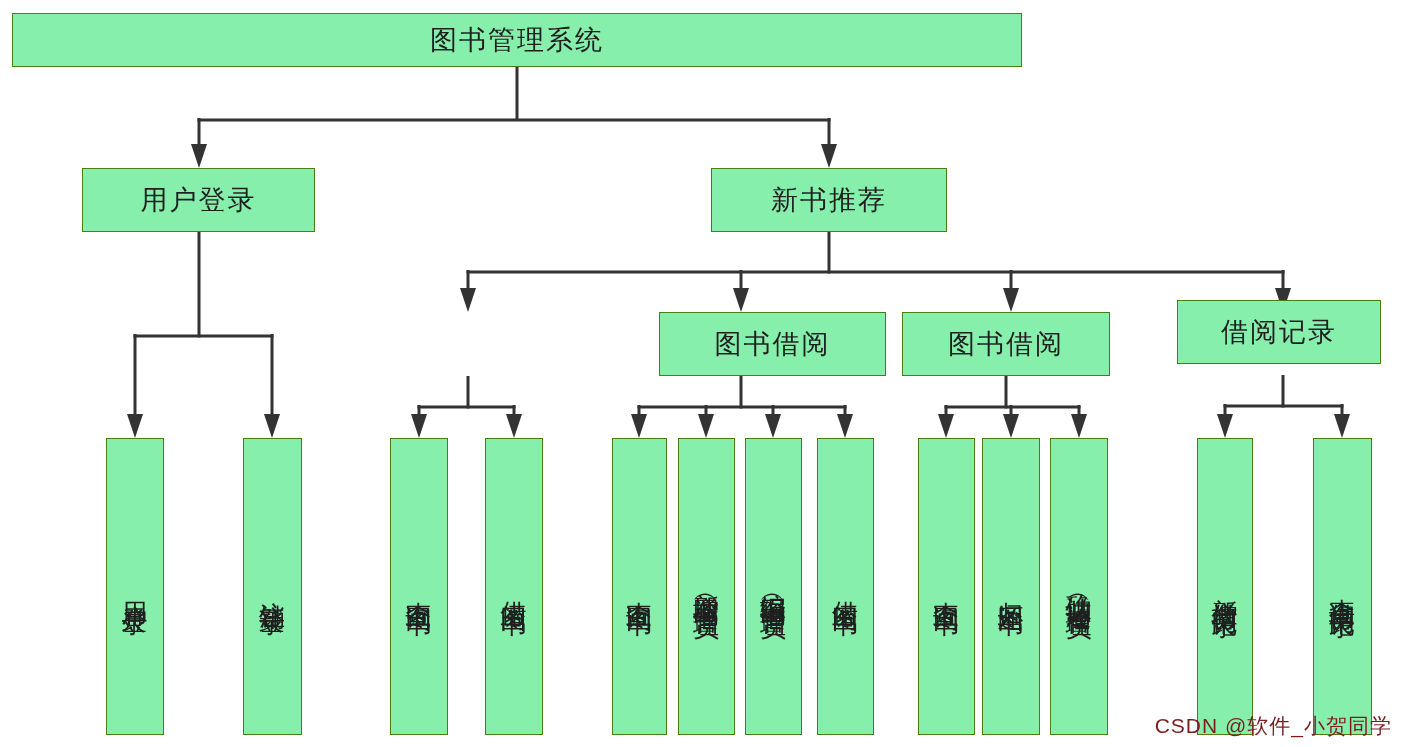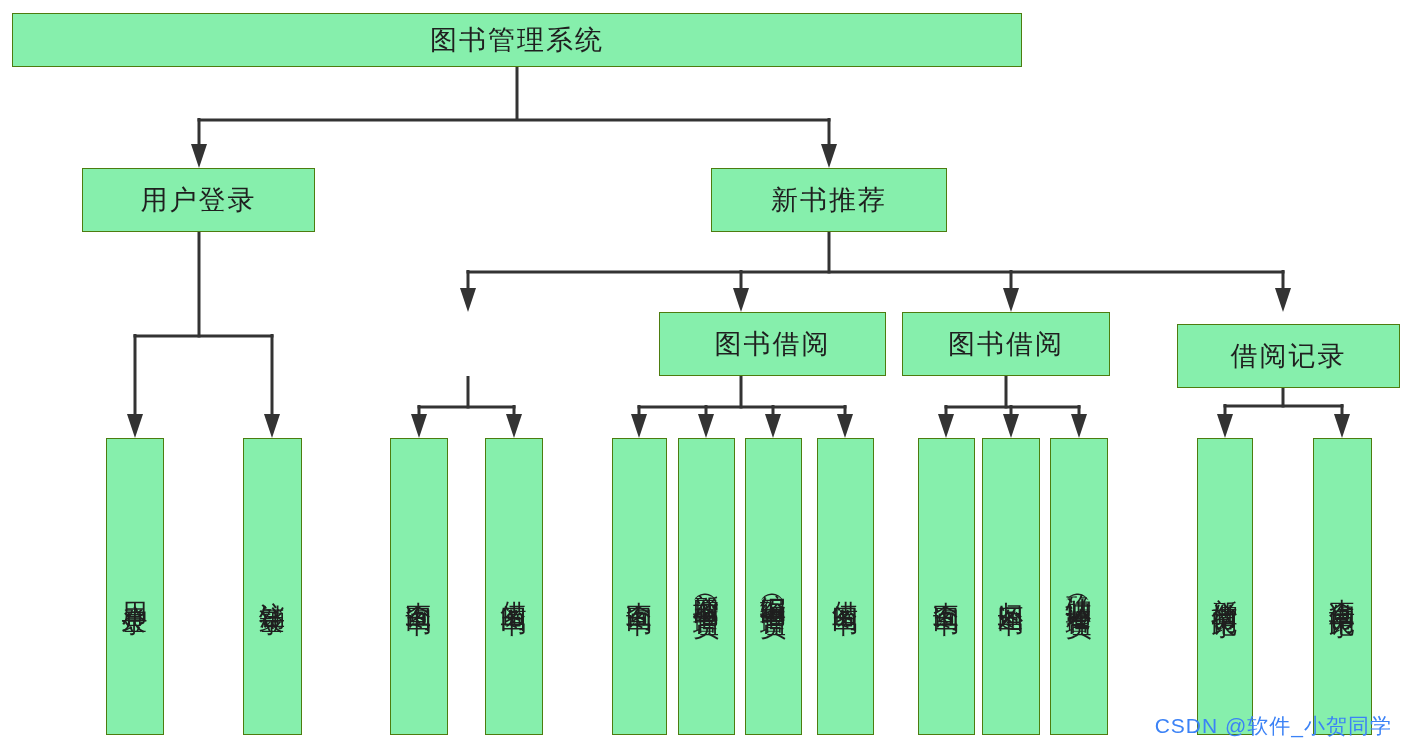--- a/index.html
+++ b/index.html
@@ -15,21 +15,21 @@
   .box{
     position:absolute;box-sizing:border-box;border:1px solid #4d7c0f;background:#86efac;
     display:flex;align-items:center;justify-content:center;text-align:left;
   }
   .box.h{font-size:27px;letter-spacing:2px;white-space:nowrap;}
   .box.v{
     writing-mode:vertical-rl;text-orientation:mixed;
     font-size:26px;letter-spacing:3px;line-height:1;
   }
   .watermark{
-    position:absolute;right:13px;top:712px;font-size:21px;color:#3b82f6;
+    position:absolute;right:13px;top:712px;font-size:21px;color:#7f1d1d;
     letter-spacing:1px;white-space:nowrap;
   }
 </style>
 </head>
 <body>
 
 <div id="canvas">
 
   <svg class="connectors" viewBox="0 0 1405 747">
     <g>
@@ -95,21 +95,21 @@
     </g>
   </svg>
 
   <div class="box h" style="left:12px;top:13px;width:1010px;height:54px">图书管理系统</div>
 
   <div class="box h" style="left:82px;top:168px;width:233px;height:64px">用户登录</div>
   <div class="box h" style="left:711px;top:168px;width:236px;height:64px">新书推荐</div>
 
   <div class="box h" style="left:659px;top:312px;width:227px;height:64px">图书借阅</div>
   <div class="box h" style="left:902px;top:312px;width:208px;height:64px">图书借阅</div>
-  <div class="box h" style="left:1177px;top:324px;width:223px;height:64px">借阅记录</div>
+  <div class="box h" style="left:1177px;top:300px;width:204px;height:64px">借阅记录</div>
 
   <div class="box v" style="left:106px;top:438px;width:58px;height:297px">用户登录</div>
   <div class="box v" style="left:243px;top:438px;width:59px;height:297px">注销登录</div>
 
   <div class="box v" style="left:390px;top:438px;width:58px;height:297px">查询图书</div>
   <div class="box v" style="left:485px;top:438px;width:58px;height:297px">借阅图书</div>
 
   <div class="box v" style="left:612px;top:438px;width:55px;height:297px">查询图书</div>
   <div class="box v" style="left:678px;top:438px;width:57px;height:297px">新增图书（管理员）</div>
   <div class="box v" style="left:745px;top:438px;width:57px;height:297px">编辑图书（管理员）</div>

